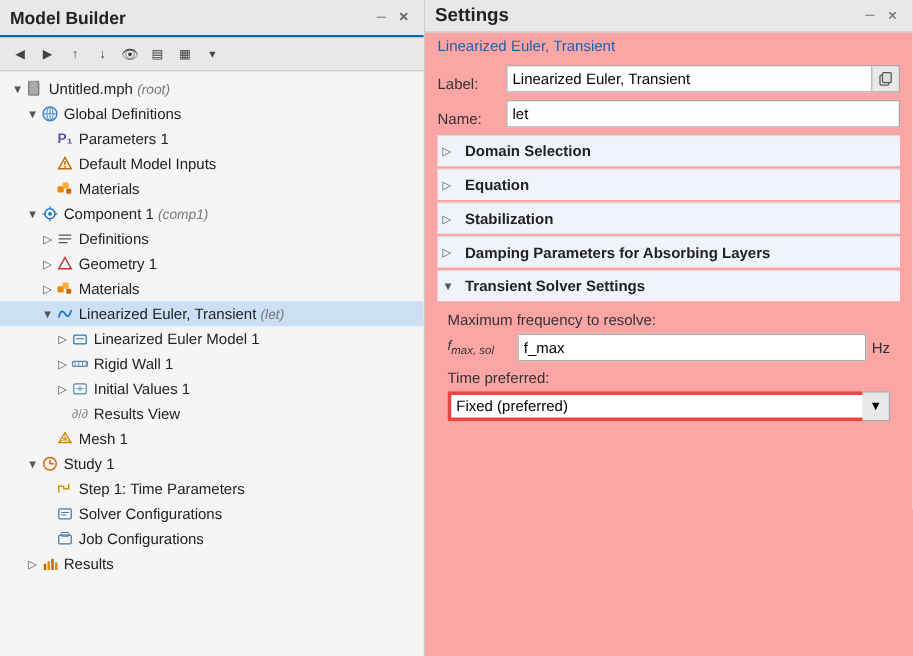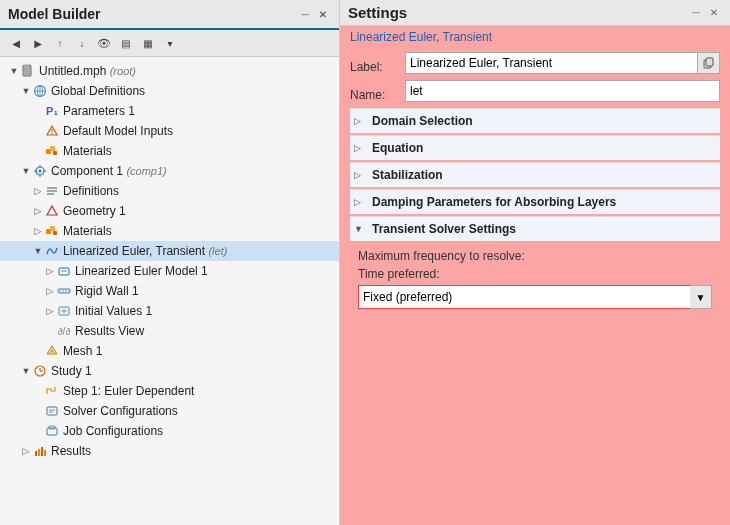--- a/index.html
+++ b/index.html
@@ -248,21 +248,21 @@
     .select-wrapper {
       flex: 1;
       position: relative;
       display: flex;
       align-items: center;
     }
 
     .select-wrapper select {
       width: 100%;
       height: 24px;
-      border: 1px solid #ef4444;
+      border: 3px solid #ef4444;
       padding: 2px 32px 2px 4px;
       font-size: 12px;
       background: #fff;
       -webkit-appearance: none;
       appearance: none;
       cursor: pointer;
     }
 
     .select-arrow {
       position: absolute;
@@ -515,21 +515,21 @@
     </div>
 
     <div class="tree-item">
       <span class="indent" style="width:28px;"></span>
       <span class="arrow" style="width:12px;"></span>
       <span class="icon">
         <svg width="14" height="14" viewBox="0 0 14 14">
             <polyline points="2,10 2,5 6,5 6,7 10,7 10,3" fill="none" stroke="#cc9900" stroke-width="1.2"></polyline>
           </svg>
       </span>
-      <span class="label">Step 1: Euler Dependent</span>
+      <span class="label">Step 1: Time Parameters</span>
     </div>
 
     <div class="tree-item">
       <span class="indent" style="width:28px;"></span>
       <span class="arrow" style="width:12px;"></span>
       <span class="icon">
         <svg width="14" height="14" viewBox="0 0 14 14">
             <rect x="2" y="3" width="10" height="8" rx="1" fill="none" stroke="#4477aa" stroke-width="1"></rect>
             <line x1="4" y1="6" x2="10" y2="6" stroke="#4477aa" stroke-width="0.8"></line>
             <line x1="4" y1="8" x2="8" y2="8" stroke="#4477aa" stroke-width="0.8"></line>
@@ -617,20 +617,25 @@
 
     <div class="section-header">
       <span class="section-arrow">▼</span>
       <span class="section-title">Transient Solver Settings</span>
     </div>
 
     <div class="section-content">
 
       <div style="font-size:12px;color:#333;margin-bottom:4px;">Maximum frequency to resolve:</div>
 
+      <div class="freq-row">
+        <span class="freq-math"><i>f</i><sub>max, sol</sub></span>
+        <input class="freq-input" type="text" value="f_max" style="">
+        <span class="freq-unit">Hz</span>
+      </div>
 
       <div style="font-size:12px;color:#333;margin-bottom:4px;margin-top:4px;">Time preferred:</div>
 
       <div class="select-row">
         <div class="select-wrapper">
           <select>
             <option>Fixed (preferred)</option>
             <option>Free</option>
           </select>
           <span class="select-arrow">▼</span>

